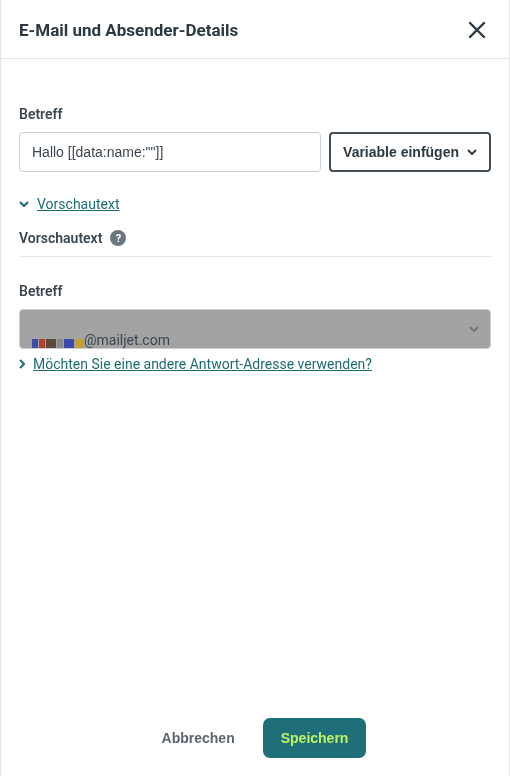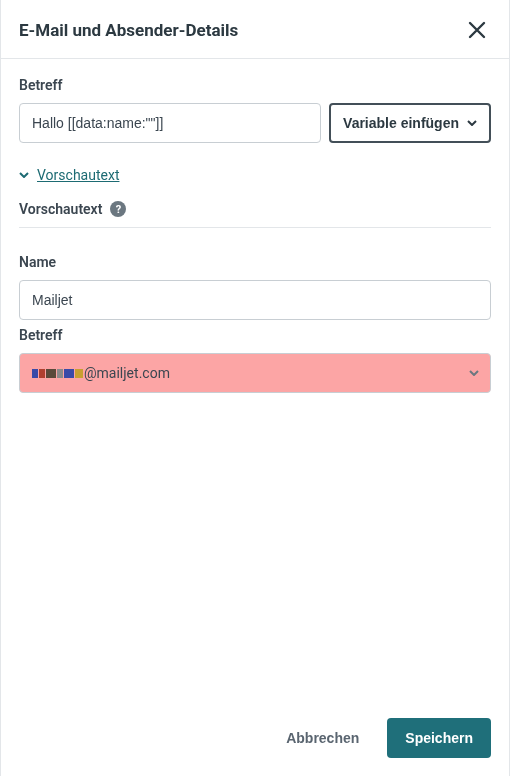--- a/index.html
+++ b/index.html
@@ -11,20 +11,21 @@
     overflow: hidden;
     color: #3b4650;
   }
   .modal {
     width: 100%;
     height: 100%;
     display: flex;
     flex-direction: column;
     border-left: 1px solid #e3e6e9;
     border-right: 1px solid #e3e6e9;
+    gap: 29px;
   }
   .header {
     display: flex;
     align-items: center;
     justify-content: space-between;
     padding: 16px 18px 14px 18px;
     border-bottom: 1px solid #e3e6e9;
   }
   .header h1 {
     font-size: 17px;
@@ -115,26 +116,26 @@
     margin: 10px 0 26px 0;
   }
   .select-wrap {
     position: relative;
   }
   .select {
     width: 100%;
     height: 40px;
     border: 1px solid #c8ced3;
     border-radius: 4px;
-    background: #fca5a5;
+    background: #a3a3a3;
     padding: 0 36px 0 12px;
     font-size: 14px;
     color: #3b4650;
     display: flex;
-    align-items: center;
+    align-items: flex-end;
     cursor: pointer;
   }
   .select-caret {
     position: absolute;
     right: 12px;
     top: 50%;
     transform: translateY(-50%);
     color: #6b7780;
     pointer-events: none;
   }
@@ -143,41 +144,42 @@
     gap: 1px;
     margin-right: 1px;
   }
   .email-local span {
     display: inline-block;
     width: 6px;
     height: 9px;
   }
   .footer {
     display: flex;
-    justify-content: flex-end;
+    justify-content: center;
     align-items: center;
     gap: 10px;
     padding: 12px 18px 18px 18px;
   }
   .btn {
     height: 40px;
     padding: 0 18px;
     border-radius: 4px;
     font-size: 14px;
     font-weight: 700;
     cursor: pointer;
     border: none;
   }
   .btn-cancel {
     background: transparent;
     color: #5a6570;
   }
   .btn-save {
     background: #1f6f7a;
-    color: #ffffff;
+    color: #bef264;
+    border-radius: 7px;
   }
 </style>
 </head>
 <body>
 
 <div class="modal">
 
   <div class="header">
     <h1>E-Mail und Absender-Details</h1>
     <div class="close-btn">
@@ -209,24 +211,20 @@
       </div>
 
       <div class="label">
         <span>Vorschautext</span>
         <span class="help-icon">?</span>
       </div>
     </div>
 
     <hr class="divider">
 
-    <div class="section">
-      <div class="label">Name</div>
-      <input class="input" type="text" value="Mailjet" style="">
-    </div>
 
     <div class="section">
       <div class="label">Betreff</div>
       <div class="select-wrap">
         <div class="select">
           <span class="email-local">
             <span style="background:#3a4aa8"></span>
             <span style="background:#b04030"></span>
             <span style="background:#5a4a3a;width:10px"></span>
             <span style="background:#8a8a8a"></span>
@@ -234,20 +232,26 @@
             <span style="background:#c8a030;width:8px"></span>
           </span>
           <span>@mailjet.com</span>
         </div>
         <svg class="select-caret" width="10" height="6" viewBox="0 0 10 6">
             <path d="M1 1 L5 5 L9 1" fill="none" stroke="#6b7780" stroke-width="2"></path>
           </svg>
       </div>
     </div>
 
+    <div class="collapsible" style="margin-top:4px">
+      <svg class="chev" width="6" height="10" viewBox="0 0 6 10">
+          <path d="M1 1 L5 5 L1 9" fill="none" stroke="#1d6b73" stroke-width="2"></path>
+        </svg>
+      <span class="link-text">Möchten Sie eine andere Antwort-Adresse verwenden?</span>
+    </div>
 
   </div>
 
   <div class="footer">
     <button class="btn btn-cancel">Abbrechen</button>
     <button class="btn btn-save">Speichern</button>
   </div>
 
 </div>
 

